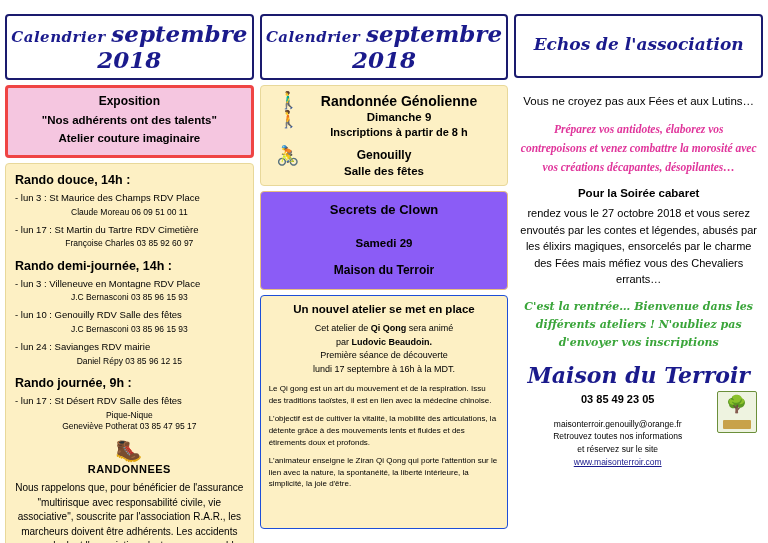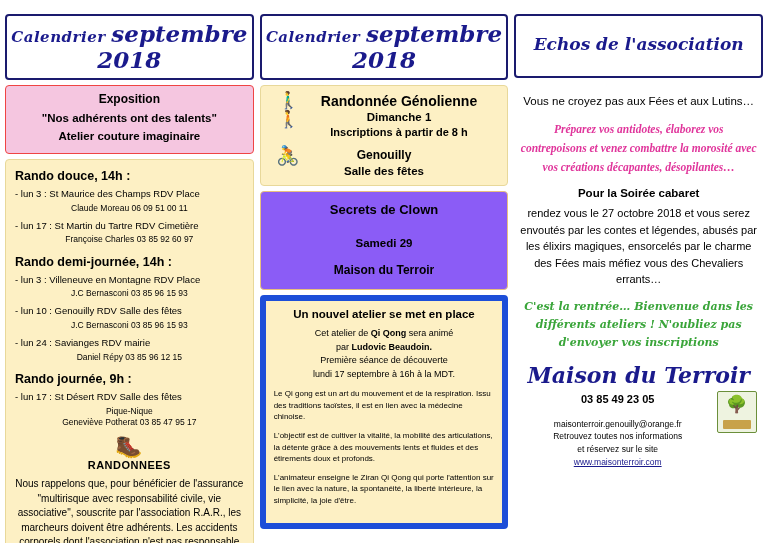--- a/index.html
+++ b/index.html
@@ -68,21 +68,21 @@
     font-size: 17px;
     color: #1a1a8c;
     font-style: italic;
     padding: 14px 2px 16px;
     text-align: center;
   }
 
   
   .expo-box {
     background: #f5c6e0;
-    border: 1px solid #ef4444;
+    border: 3px solid #ef4444;
     border-radius: 4px;
     text-align: center;
     padding: 6px 4px 8px;
   }
   .expo-title {
     font-weight: bold;
     font-size: 12px;
     color: #000;
     margin-bottom: 4px;
   }
@@ -208,21 +208,21 @@
     margin-top: 20px;
   }
   .clown-place {
     font-weight: bold;
     font-size: 12px;
     margin-top: 14px;
   }
 
   .atelier-box {
     background: #fdf0c4;
-    border: 6px solid #1d4ed8;
+    border: 1px solid #1d4ed8;
     border-radius: 4px;
     padding: 7px 8px 8px;
     flex: 1;
   }
   .atelier-title {
     font-weight: bold;
     font-size: 11.5px;
     text-align: center;
     margin-bottom: 7px;
   }
@@ -405,21 +405,21 @@
       </div>
       <div class="title-line2">2018</div>
     </div>
 
     <div class="rando-geno">
       <div class="geno-icons">
         <span class="geno-icon-walk">🚶‍♂️🚶</span>
         <span class="geno-icon-bike">🚴</span>
       </div>
       <div class="geno-title">Randonnée Génolienne</div>
-      <div class="geno-sub">Dimanche 1</div>
+      <div class="geno-sub">Dimanche 9</div>
       <div class="geno-sub2">Inscriptions à partir de 8 h</div>
       <div class="geno-place">Genouilly</div>
       <div class="geno-place2">Salle des fêtes</div>
     </div>
 
     <div class="clown-box">
       <div class="clown-title">Secrets de Clown</div>
       <div class="clown-date">Samedi 29</div>
       <div class="clown-place">Maison du Terroir</div>
     </div>

